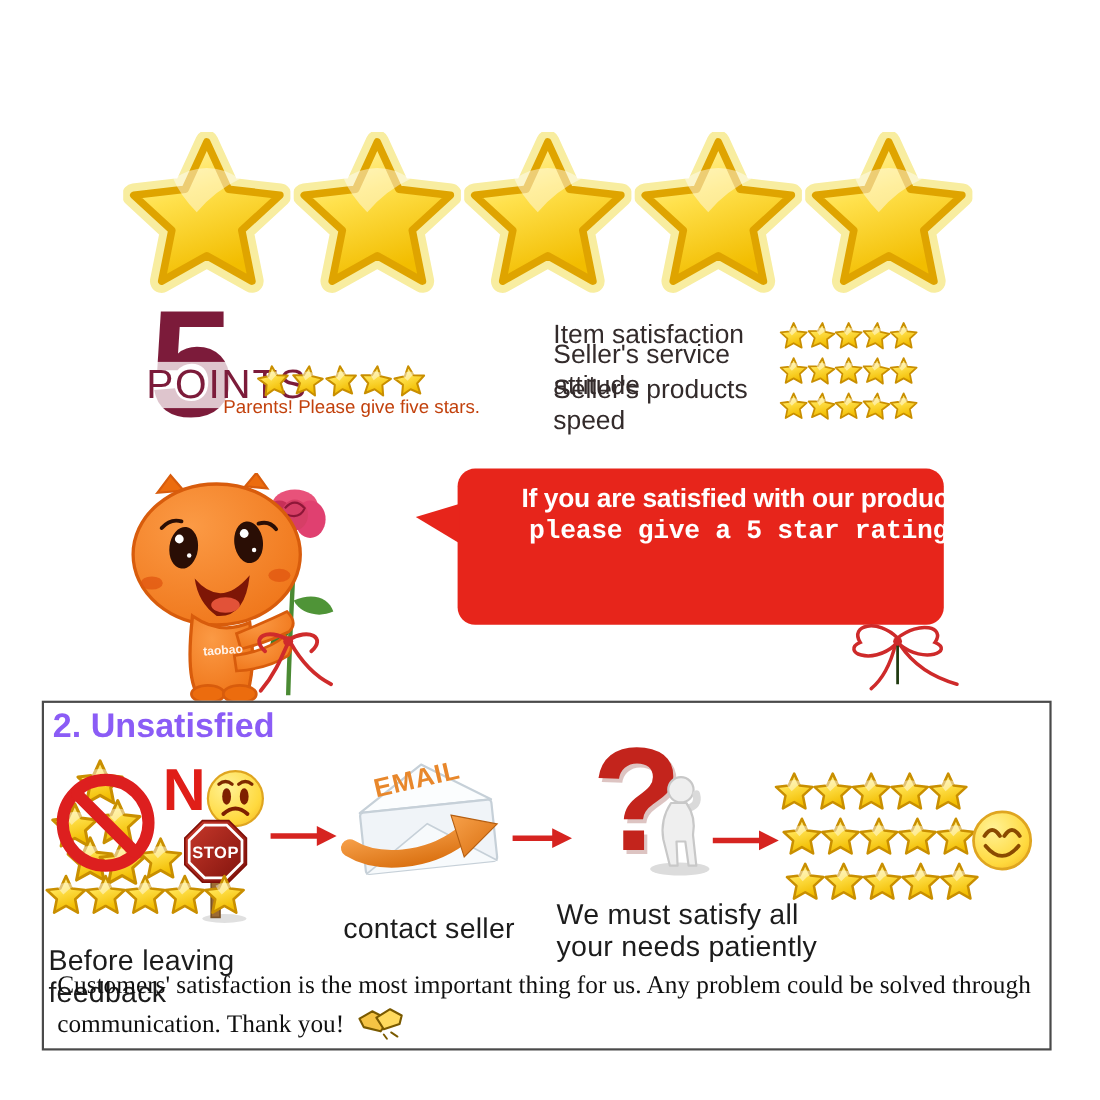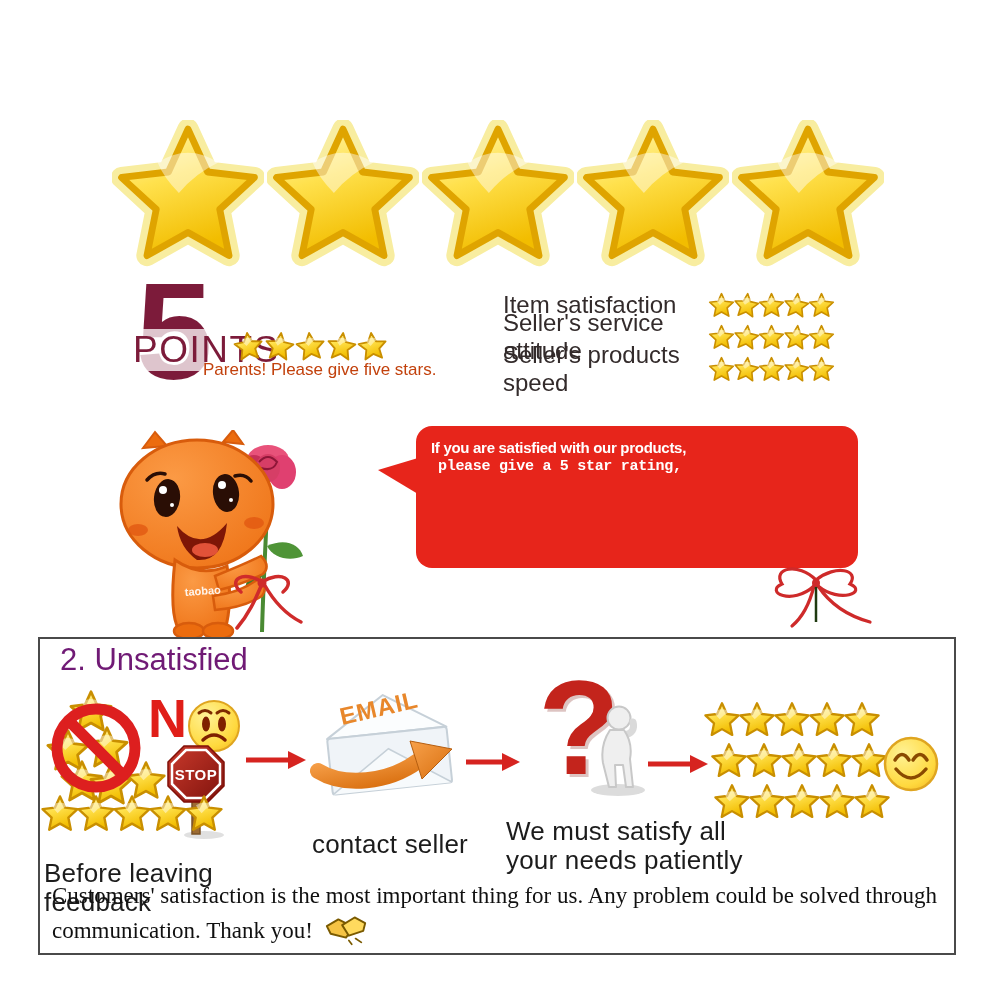--- a/index.html
+++ b/index.html
@@ -28,28 +28,28 @@
   .r-stars .star{margin-left:-2px;}
   .r-stars .star:nth-child(even){transform:rotate(6deg);}
 
   
   .mascot{position:absolute;left:105px;top:430px;}
   .bubble{position:absolute;left:416px;top:426px;width:442px;height:142px;background:#e7251b;
           border-radius:16px;color:#fff;font-weight:bold;padding:13px 15px;box-sizing:border-box;}
   .bubble:before{content:"";position:absolute;left:-38px;top:32px;width:0;height:0;
           border-top:12px solid transparent;border-bottom:24px solid transparent;
           border-right:40px solid #e7251b;}
-  .bubble-line{font-size:15px;line-height:1.24;letter-spacing:-.3px;white-space:nowrap;}
+  .bubble-line{font-size:24px;line-height:1.24;letter-spacing:-.3px;white-space:nowrap;margin-left:43px;}
   .bubble-line.l2{padding-left:7px;font-family:Liberation Mono, monospace;}
   .bow{position:absolute;left:756px;top:560px;}
 
   
   .unsat-box{position:absolute;left:38px;top:637px;width:918px;height:318px;background:#fff;
              border:2px solid #4a4a4a;box-sizing:border-box;}
-  .unsat-title{position:absolute;left:20px;top:3px;font-size:31px;font-weight:normal;color:#701a75;}
+  .unsat-title{position:absolute;left:8px;top:3px;font-size:31px;font-weight:bold;color:#8b5cf6;}
   .scatter{position:absolute;left:0;top:0;}
   .scatter .star{position:absolute;}
   .scatter .star:nth-child(1){left:28px;top:50px;}
   .scatter .star:nth-child(2){left:5px;top:89px;}
   .scatter .star:nth-child(3){left:44px;top:86px;}
   .scatter .star:nth-child(4){left:19px;top:120px;}
   .scatter .star:nth-child(5){left:48px;top:123px;}
   .scatter .star:nth-child(6){left:85px;top:121px;width:42px;height:42px;}
   .no-circle{position:absolute;left:9px;top:62px;}
   .no-letter{position:absolute;left:108px;top:52px;font-size:54px;font-weight:bold;color:#e01e18;line-height:1;}

